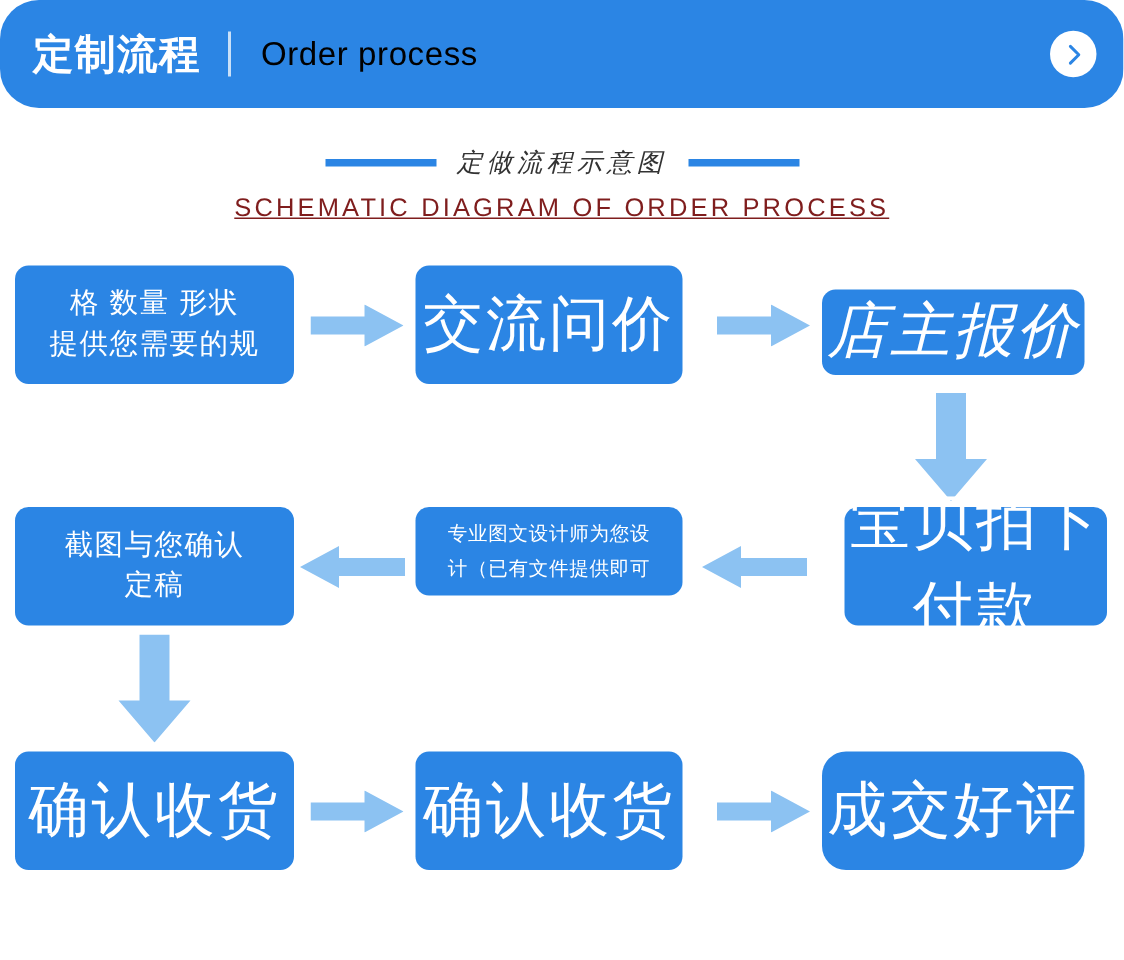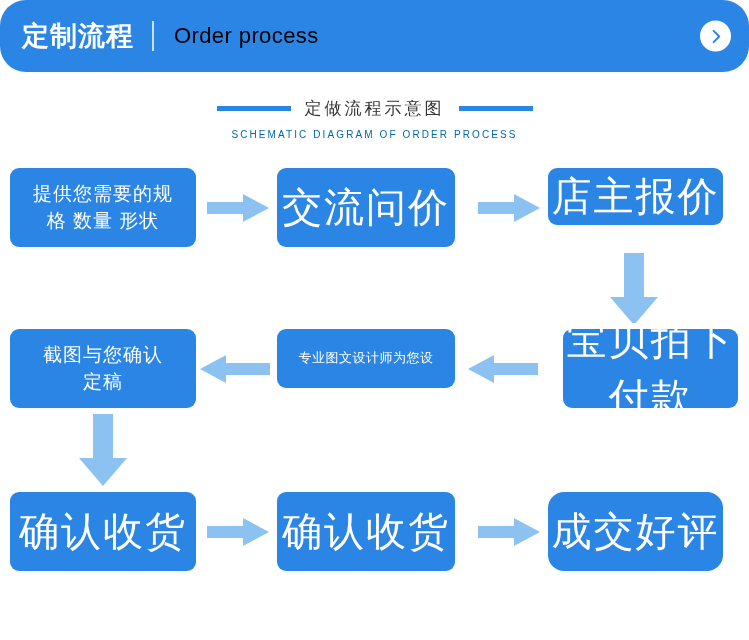--- a/index.html
+++ b/index.html
@@ -56,38 +56,40 @@
   
   .title-wrap{
     margin-top:25px;
     text-align:center;
   }
   .title-row{
     display:flex;
     align-items:center;
     justify-content:center;
     gap:14px;
+    font-style:italic;
   }
   .title-bar{
     width:74px;
     height:5px;
     background:#2b85e4;
   }
   .title-cn{
     font-size:17px;
     color:#333333;
     letter-spacing:3px;
     white-space:nowrap;
   }
   .title-en{
     margin-top:9px;
-    font-size:10px;
-    color:#0369a1;
+    font-size:17px;
+    color:#7f1d1d;
     letter-spacing:2.1px;
     white-space:nowrap;
+    text-decoration:underline;
   }
 
   
   .flow{
     position:relative;
     width:749px;
     height:430px;
     margin-top:12px;
   }
   .box{
@@ -129,42 +131,42 @@
     <span class="title-cn">定做流程示意图</span>
     <span class="title-bar"></span>
   </div>
   <div class="title-en">SCHEMATIC DIAGRAM OF ORDER PROCESS</div>
 </div>
 
 <div class="flow">
 
   <div class="box md" style="left:10px; top:16px; width:186px; height:79px;">
     <div>
+      <div>格 数量 形状</div>
       <div>提供您需要的规</div>
-      <div>格 数量 形状</div>
     </div>
   </div>
 
   <div class="arrow" style="left:207px; top:42px; width:62px; height:28px;">
     <svg width="62" height="28" viewBox="0 0 62 28" aria-hidden="true">
       <path d="M0,8 L36,8 L36,0 L62,14 L36,28 L36,20 L0,20 Z" fill="#8cc2f2"></path>
     </svg>
   </div>
 
   <div class="box lg" style="left:277px; top:16px; width:178px; height:79px;">
     <span>交流问价</span>
   </div>
 
   <div class="arrow" style="left:478px; top:42px; width:62px; height:28px;">
     <svg width="62" height="28" viewBox="0 0 62 28" aria-hidden="true">
       <path d="M0,8 L36,8 L36,0 L62,14 L36,28 L36,20 L0,20 Z" fill="#8cc2f2"></path>
     </svg>
   </div>
 
-  <div class="box lg" style="left:548px; top:16px; width:175px; height:57px;">
+  <div class="box lg" style="left:548px; top:32px; width:175px; height:57px;font-style:italic;">
     <span>店主报价</span>
   </div>
 
   <div class="arrow" style="left:604px; top:101px; width:60px; height:72px;">
     <svg width="60" height="72" viewBox="0 0 60 72" aria-hidden="true">
       <path d="M20,0 L40,0 L40,44 L54,44 L30,72 L6,44 L20,44 Z" fill="#8cc2f2"></path>
     </svg>
   </div>
 
   <div class="box md" style="left:10px; top:177px; width:186px; height:79px;">
@@ -176,20 +178,21 @@
 
   <div class="arrow" style="left:200px; top:203px; width:70px; height:28px;">
     <svg width="70" height="28" viewBox="0 0 70 28" aria-hidden="true">
       <path d="M70,8 L26,8 L26,0 L0,14 L26,28 L26,20 L70,20 Z" fill="#8cc2f2"></path>
     </svg>
   </div>
 
   <div class="box sm" style="left:277px; top:177px; width:178px; height:59px;">
     <div>
       <div>专业图文设计师为您设</div>
+      <div>计（已有文件提供即可</div>
     </div>
   </div>
 
   <div class="arrow" style="left:468px; top:203px; width:70px; height:28px;">
     <svg width="70" height="28" viewBox="0 0 70 28" aria-hidden="true">
       <path d="M70,8 L26,8 L26,0 L0,14 L26,28 L26,20 L70,20 Z" fill="#8cc2f2"></path>
     </svg>
   </div>
 
   <div class="box lg" style="left:563px; top:177px; width:175px; height:79px;">

